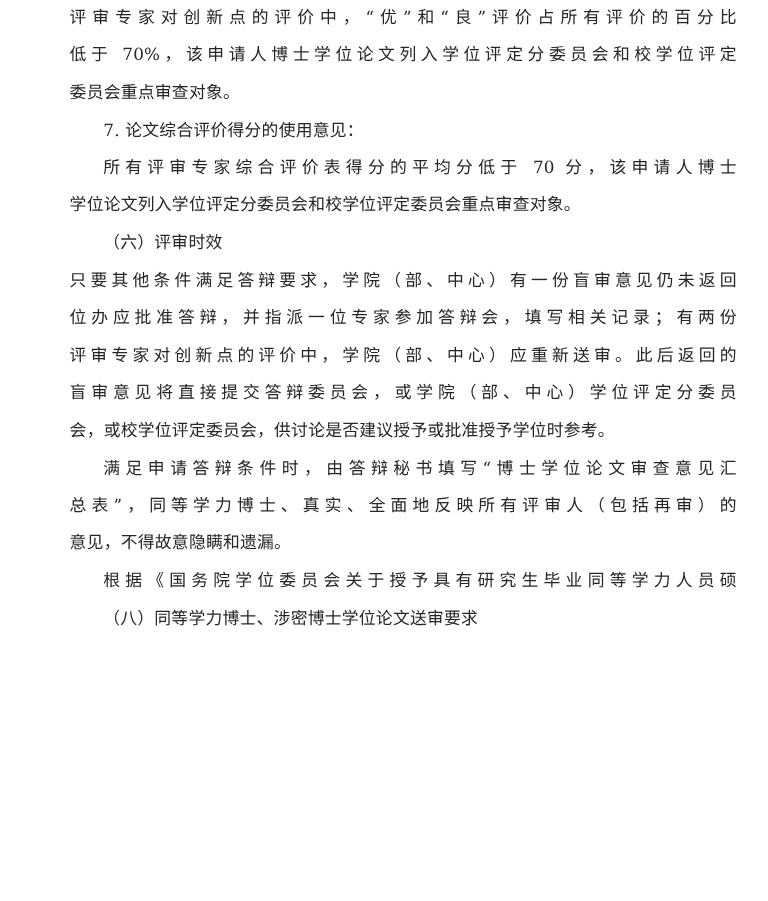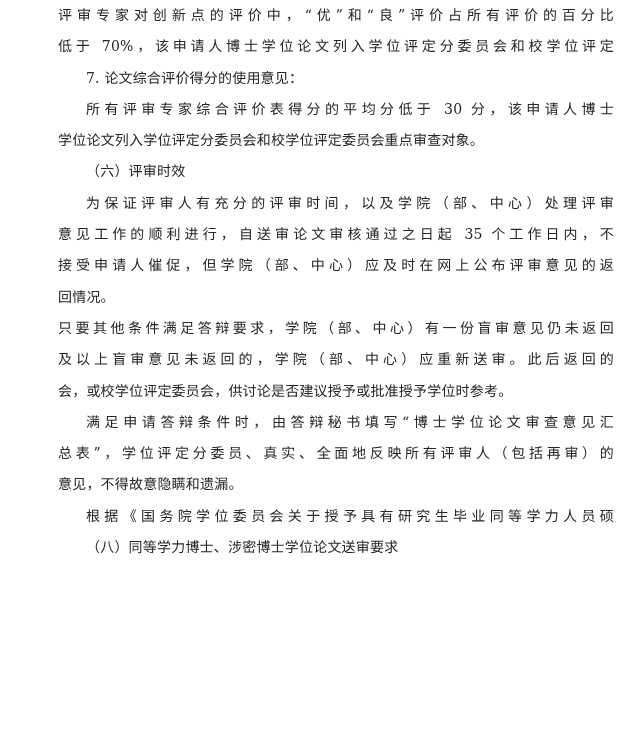--- a/index.html
+++ b/index.html
@@ -42,45 +42,42 @@
     text-indent: 28px;
   }
 </style>
 </head>
 <body>
 
 <div class="page" style="background: rgb(255, 255, 255); color: rgb(38, 38, 38);">
     <div class="para">
       <div class="line fill">评审专家对创新点的评价中，“优”和“良”评价占所有评价的百分比</div>
       <div class="line fill">低于 70%，该申请人博士学位论文列入学位评定分委员会和校学位评定</div>
+      <div class="line">委员会重点审查对象。</div>
     </div>
     <div class="para">
       <div class="line indent">7. 论文综合评价得分的使用意见：</div>
     </div>
     <div class="para">
-      <div class="line indent fill">所有评审专家综合评价表得分的平均分低于 30 分，该申请人博士</div>
+      <div class="line indent fill">所有评审专家综合评价表得分的平均分低于 70 分，该申请人博士</div>
       <div class="line">学位论文列入学位评定分委员会和校学位评定委员会重点审查对象。</div>
     </div>
     <div class="para">
       <div class="line indent">（六）评审时效</div>
     </div>
     <div class="para">
-      <div class="line indent fill">为保证评审人有充分的评审时间，以及学院（部、中心）处理评审</div>
-      <div class="line fill">意见工作的顺利进行，自送审论文审核通过之日起 35 个工作日内，不</div>
-      <div class="line fill">接受申请人催促，但学院（部、中心）应及时在网上公布评审意见的返</div>
-      <div class="line">回情况。</div>
-    </div>
-    <div class="para">
       <div class="line fill">只要其他条件满足答辩要求，学院（部、中心）有一份盲审意见仍未返回</div>
-      <div class="line fill">及以上盲审意见未返回的，学院（部、中心）应重新送审。此后返回的</div>
+      <div class="line fill">位办应批准答辩，并指派一位专家参加答辩会，填写相关记录；有两份</div>
+      <div class="line fill">评审专家对创新点的评价中，学院（部、中心）应重新送审。此后返回的</div>
+      <div class="line fill">盲审意见将直接提交答辩委员会，或学院（部、中心）学位评定分委员</div>
       <div class="line">会，或校学位评定委员会，供讨论是否建议授予或批准授予学位时参考。</div>
     </div>
     <div class="para">
       <div class="line indent fill">满足申请答辩条件时，由答辩秘书填写“博士学位论文审查意见汇</div>
-      <div class="line fill">总表”，学位评定分委员、真实、全面地反映所有评审人（包括再审）的</div>
+      <div class="line fill">总表”，同等学力博士、真实、全面地反映所有评审人（包括再审）的</div>
       <div class="line">意见，不得故意隐瞒和遗漏。</div>
     </div>
     <div class="para">
       <div class="line indent fill">根据《国务院学位委员会关于授予具有研究生毕业同等学力人员硕</div>
     </div>
     <div class="para">
       <div class="line indent">（八）同等学力博士、涉密博士学位论文送审要求</div>
     </div>
   </div>
 

